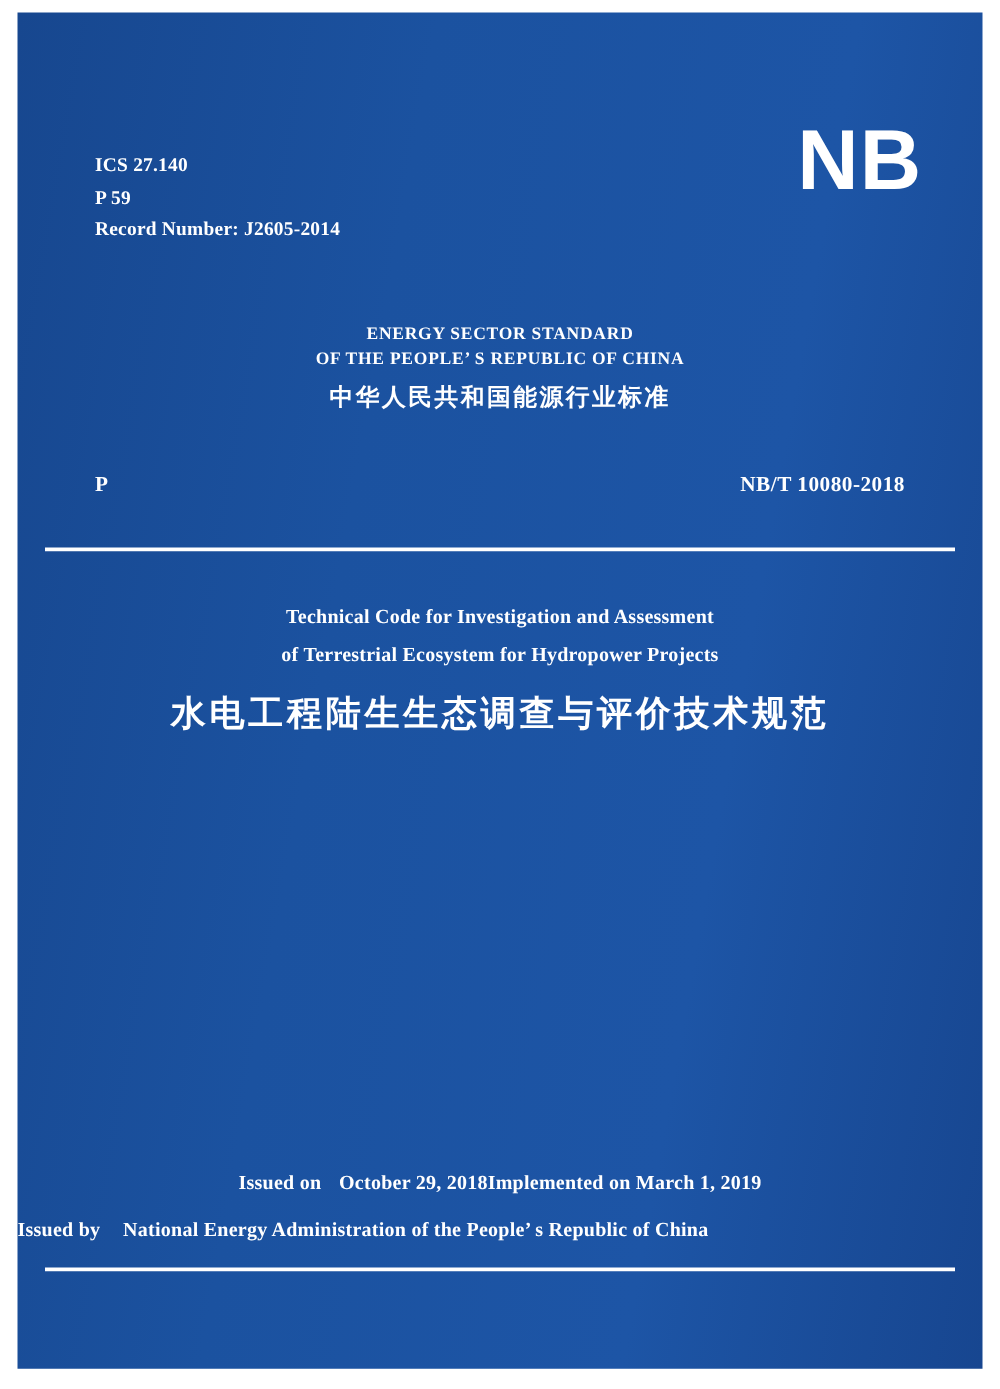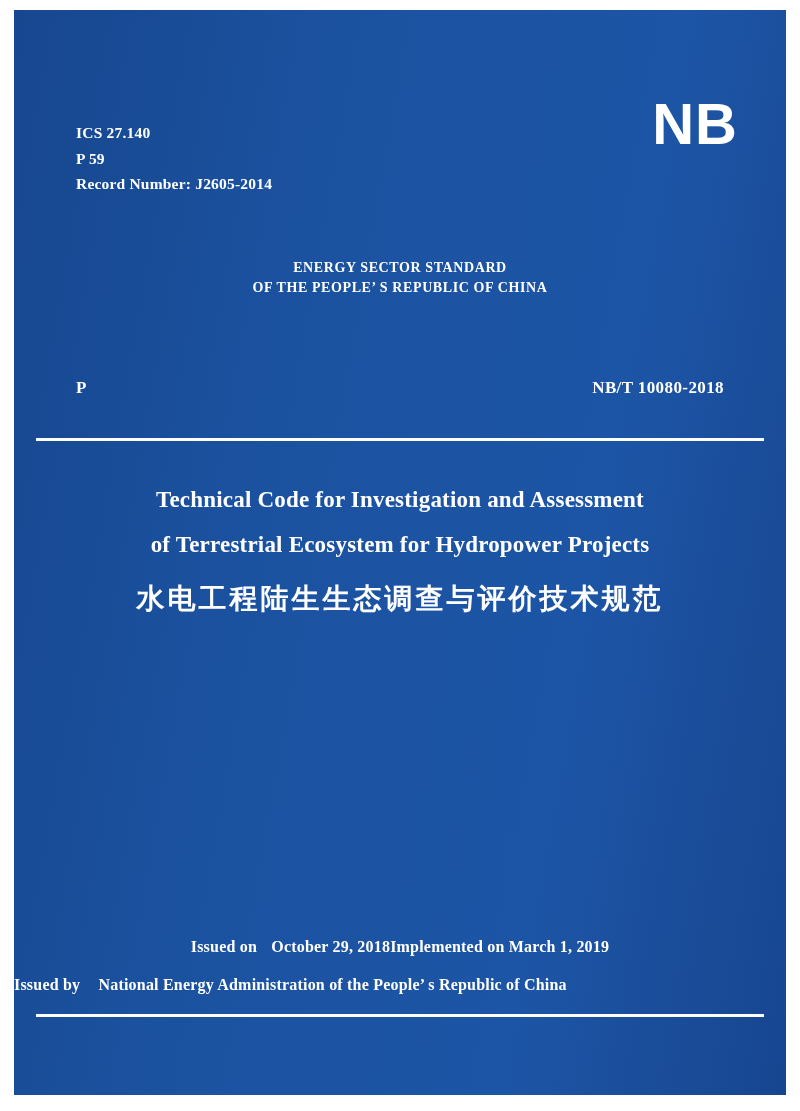--- a/index.html
+++ b/index.html
@@ -44,21 +44,21 @@
     line-height: 1.65;
     letter-spacing: 0.2px;
   }
 
   .nb-logo {
     position: absolute;
     right: 48px;
     top: 86px;
     font-family: "Liberation Sans", sans-serif;
     font-weight: bold;
-    font-size: 58px;
+    font-size: 68px;
     line-height: 0.95;
     letter-spacing: 1px;
   }
 
   
   .std-title {
     position: absolute;
     left: 0;
     right: 0;
     top: 248px;
@@ -110,21 +110,21 @@
   
   .main-title {
     position: absolute;
     left: 60px;
     right: 60px;
     top: 468px;
     text-align: center;
   }
   .main-title .en {
     font-weight: bold;
-    font-size: 23px;
+    font-size: 16px;
     line-height: 1.95;
     letter-spacing: 0.2px;
   }
   .main-title .zh {
     margin-top: 12px;
     font-family: "DejaVu Sans", sans-serif;
     font-weight: bold;
     font-size: 28px;
     letter-spacing: 3px;
   }
@@ -165,20 +165,21 @@
       <div>ICS 27.140</div>
       <div>P 59</div>
       <div>Record Number: J2605-2014</div>
     </div>
 
     <div class="nb-logo">NB</div>
 
     <div class="std-title">
       <div class="line1">ENERGY SECTOR STANDARD</div>
       <div class="line2">OF THE PEOPLE’ S REPUBLIC OF CHINA</div>
+      <div class="cn">中华人民共和国能源行业标准</div>
     </div>
 
     <div class="code-row">
       <div class="left">P</div>
       <div class="right">NB/T 10080-2018</div>
     </div>
 
     <div class="rule rule-top"></div>
 
     <div class="main-title">

